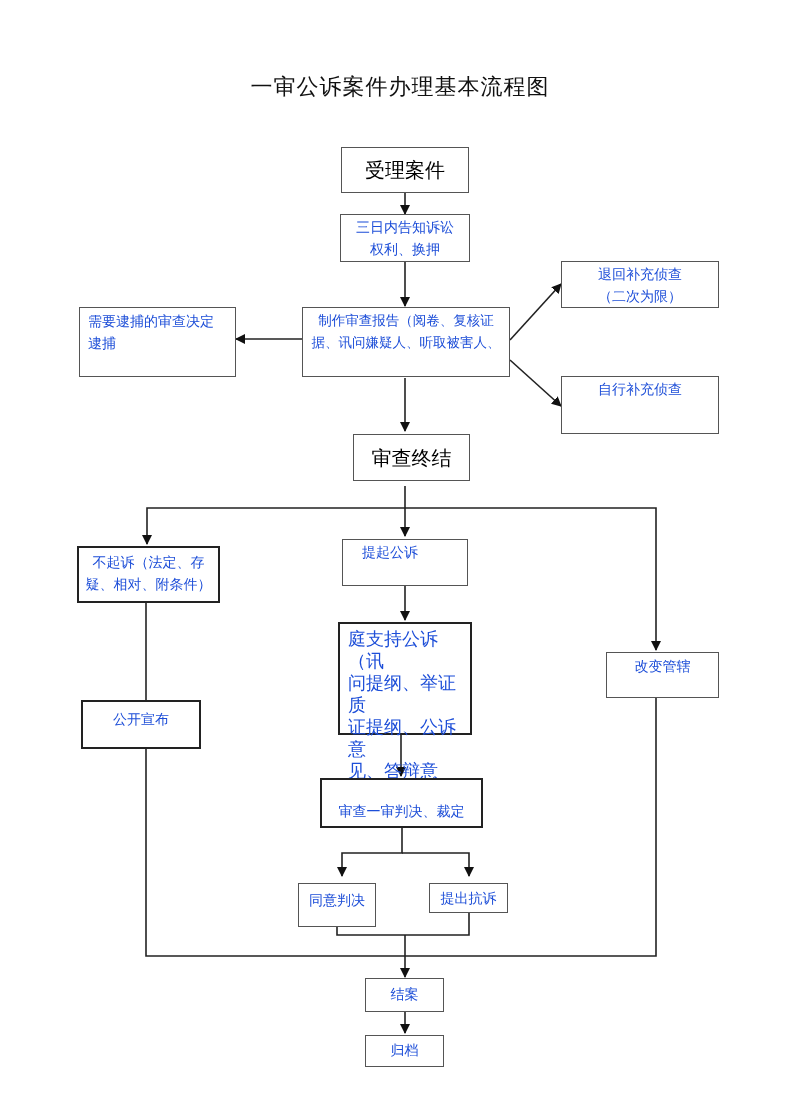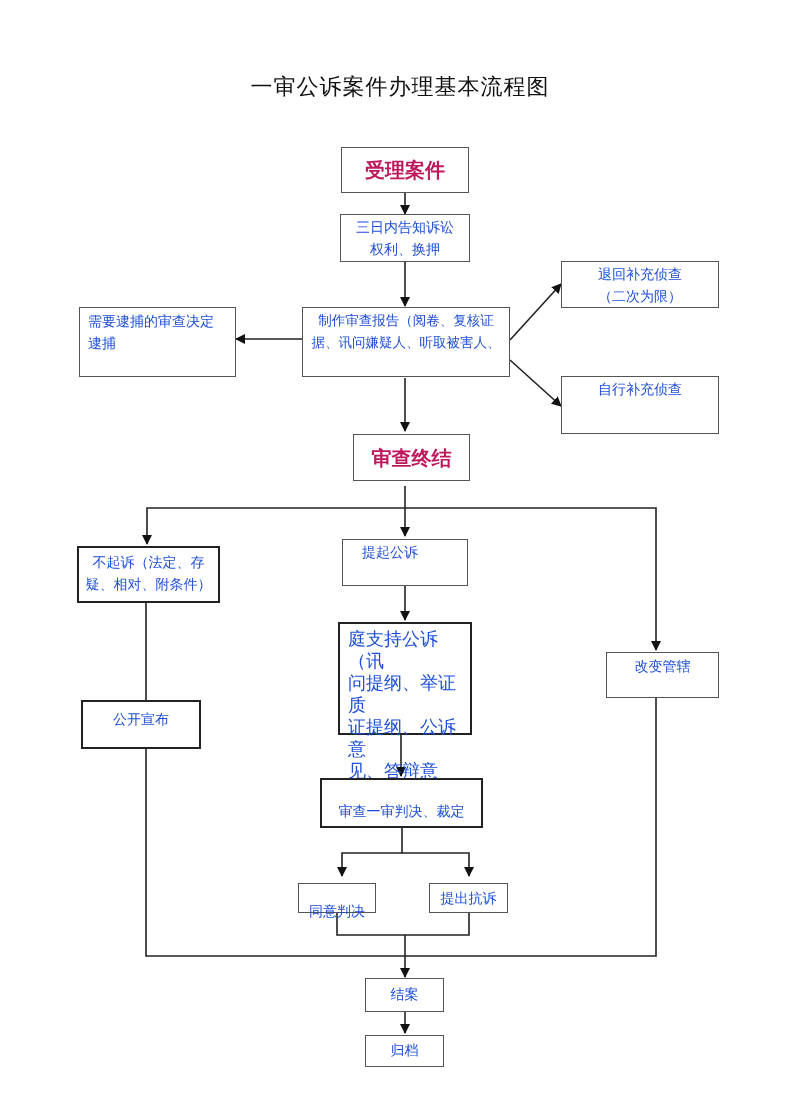--- a/index.html
+++ b/index.html
@@ -1,21 +1,21 @@
 <!DOCTYPE html>
 <html><head>
 <meta charset="utf-8">
 <style>
   html,body{margin:0;padding:0;background:#ffffff;}
   body{width:800px;height:1113px;position:relative;overflow:hidden;font-family:"DejaVu Sans",sans-serif;color:#222;}
   .title{position:absolute;left:0;top:72px;width:800px;text-align:center;font-family:"DejaVu Serif",serif;font-size:22px;color:#111;letter-spacing:1px;}
   svg.wires{position:absolute;left:0;top:0;width:800px;height:1113px;}
   .box{position:absolute;box-sizing:border-box;border:1.3px solid #555;background:#fff;font-size:14px;line-height:22px;color:#1d4ed8;}
   .box.thick{border:2px solid #222;}
-  .box.big{font-family:"DejaVu Serif",serif;font-size:20px;color:#be185d;display:flex;align-items:center;justify-content:center;font-weight:bold;}
+  .box.big{font-family:"DejaVu Serif",serif;font-size:20px;color:#000000;display:flex;align-items:center;justify-content:center;}
   .box .t{display:block;}
   .c{text-align:center;}
   .l{text-align:left;padding-left:8px;}
 </style>
 </head>
 <body>
 
 <div class="title">一审公诉案件办理基本流程图</div>
 
 <svg class="wires" viewBox="0 0 800 1113">
@@ -99,21 +99,21 @@
 </div>
 
 <div class="box thick c" style="left:81px;top:700px;width:120px;height:49px;padding-top:6px;">
   <span class="t">公开宣布</span>
 </div>
 
 <div class="box thick c" style="left:320px;top:778px;width:163px;height:50px;padding-top:20px;">
   <span class="t">审查一审判决、裁定</span>
 </div>
 
-<div class="box c" style="left:298px;top:883px;width:78px;height:30px;padding-top:16px;">
+<div class="box c" style="left:298px;top:883px;width:78px;height:44px;padding-top:5px;">
   <span class="t">同意判决</span>
 </div>
 
 <div class="box c" style="left:429px;top:883px;width:79px;height:30px;padding-top:3px;">
   <span class="t">提出抗诉</span>
 </div>
 
 <div class="box c" style="left:365px;top:978px;width:79px;height:34px;padding-top:4px;">
   <span class="t">结案</span>
 </div>

